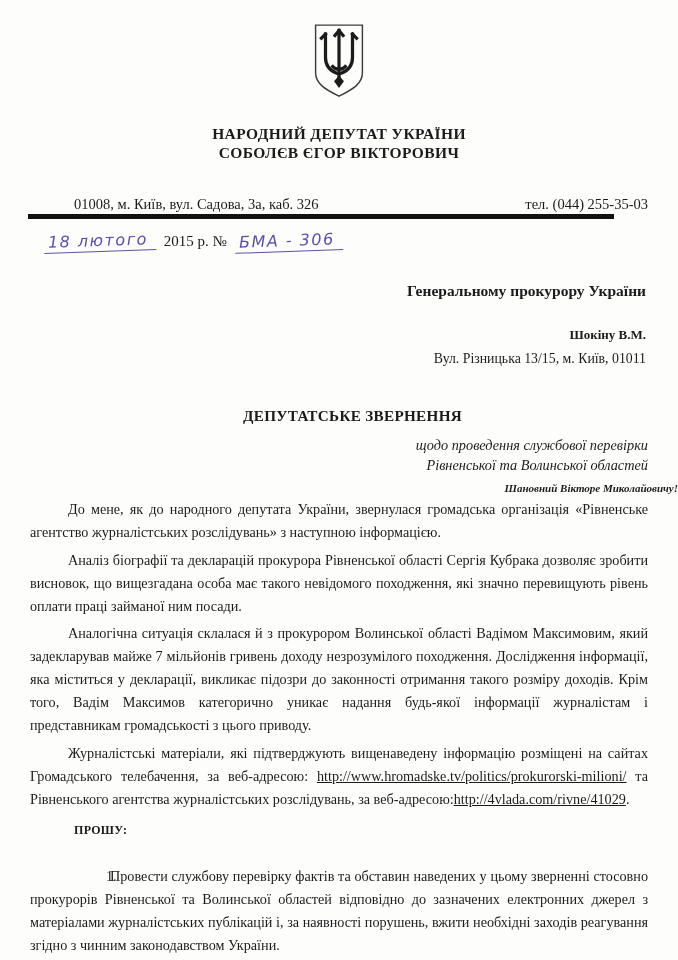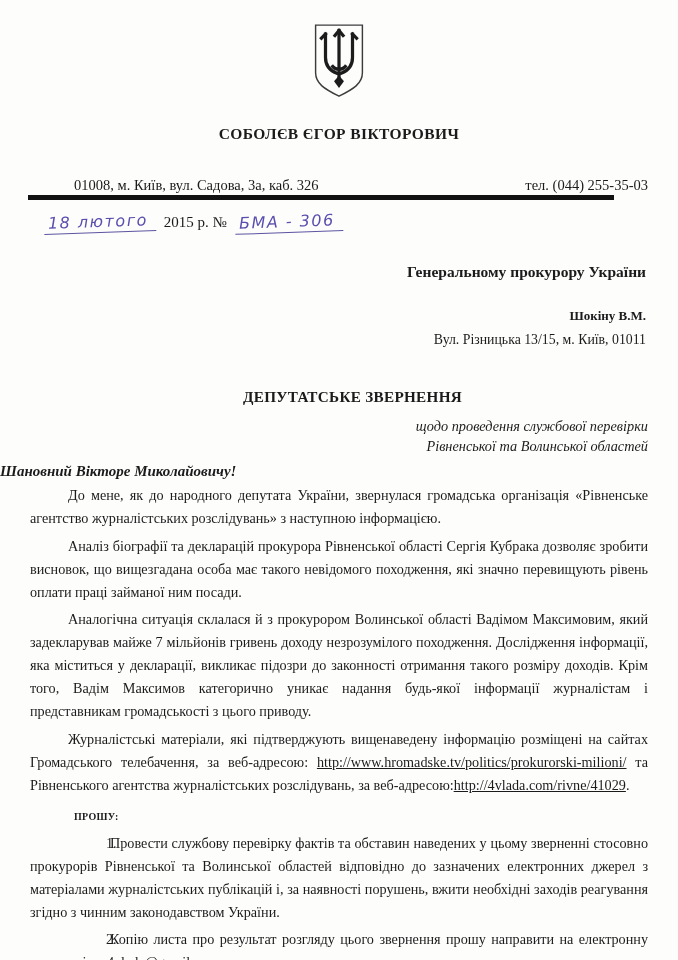--- a/index.html
+++ b/index.html
@@ -25,27 +25,27 @@
         border-bottom: 1.5px solid #5b55a0; padding: 0 8px 1px 4px; }
   .printed { margin: 0 4px; }
   .recipient { margin: 30px 32px 0 0; text-align: right; }
   .recipient .r1 { font-weight: 700; font-size: 15.5px; }
   .recipient .r2 { font-weight: 700; font-size: 13px; margin-top: 27px; padding-left: 24px; }
   .recipient .r3 { font-size: 13.8px; margin-top: 8px; }
   .doc-title { margin: 40px 0 0 243px; font-weight: 700; font-size: 15.2px;
                letter-spacing: 0.3px; }
   .re-block { margin: 11px 30px 0 0; text-align: right; font-style: italic;
               font-size: 14.3px; line-height: 19.5px; }
-  .salutation { margin-top: 7px; text-align: left; font-weight: 700;
-                font-style: italic; font-size: 15px; }
+  .salutation { margin-top: 7px; text-align: right; font-weight: 700;
+                font-style: italic; font-size: 11px; }
   .bodytext { margin: 4px 30px 0 30px; text-align: justify;
               font-size: 14.2px; line-height: 23px; }
   .bodytext p { margin: 0 0 4.5px; text-indent: 38px; }
   .doclink { text-decoration: underline; color: inherit; cursor: pointer; }
-  .request-heading { font-weight: 700; font-size: 10px; margin: 8px 0 4px;
+  .request-heading { font-weight: 700; font-size: 12px; margin: 8px 0 23px;
                      text-indent: 44px; letter-spacing: 0.3px; }
   .item { text-indent: 44px; }
   .inum { display: inline-block; width: 42px; }
 </style>
 </head>
 <body>
 
 <svg class="emblem" width="54" height="80" viewBox="0 0 60 88" aria-hidden="true">
   <path d="M4,3 H56 V56 C56,68 46,74 30,82 C14,74 4,68 4,56 Z" fill="none" stroke="#3c3c3c" stroke-width="1.6"></path>
   <g fill="none" stroke="#1c1c1c" stroke-width="3.6" stroke-linecap="square">
@@ -54,20 +54,21 @@
     <path d="M15,13 V39 C15,49 21,54 27.5,56.5"></path>
     <path d="M45,13 V39 C45,49 39,54 32.5,56.5"></path>
     <path d="M10.5,17.5 L15,13"></path>
     <path d="M49.5,17.5 L45,13"></path>
     <path d="M23,49 C26,53 34,53 37,49"></path>
   </g>
   <path d="M30,59 L24.5,65.5 L30,73 L35.5,65.5 Z" fill="#1c1c1c"></path>
 </svg>
 
 <div class="org">
+  <div>НАРОДНИЙ ДЕПУТАТ УКРАЇНИ</div>
   <div>СОБОЛЄВ ЄГОР ВІКТОРОВИЧ</div>
 </div>
 
 <div class="contact">
   <span class="addr">01008, м. Київ, вул. Садова, 3а, каб. 326</span>
   <span>тел. (044) 255-35-03</span>
 </div>
 <div class="rule"></div>
 
 <div class="ref">

